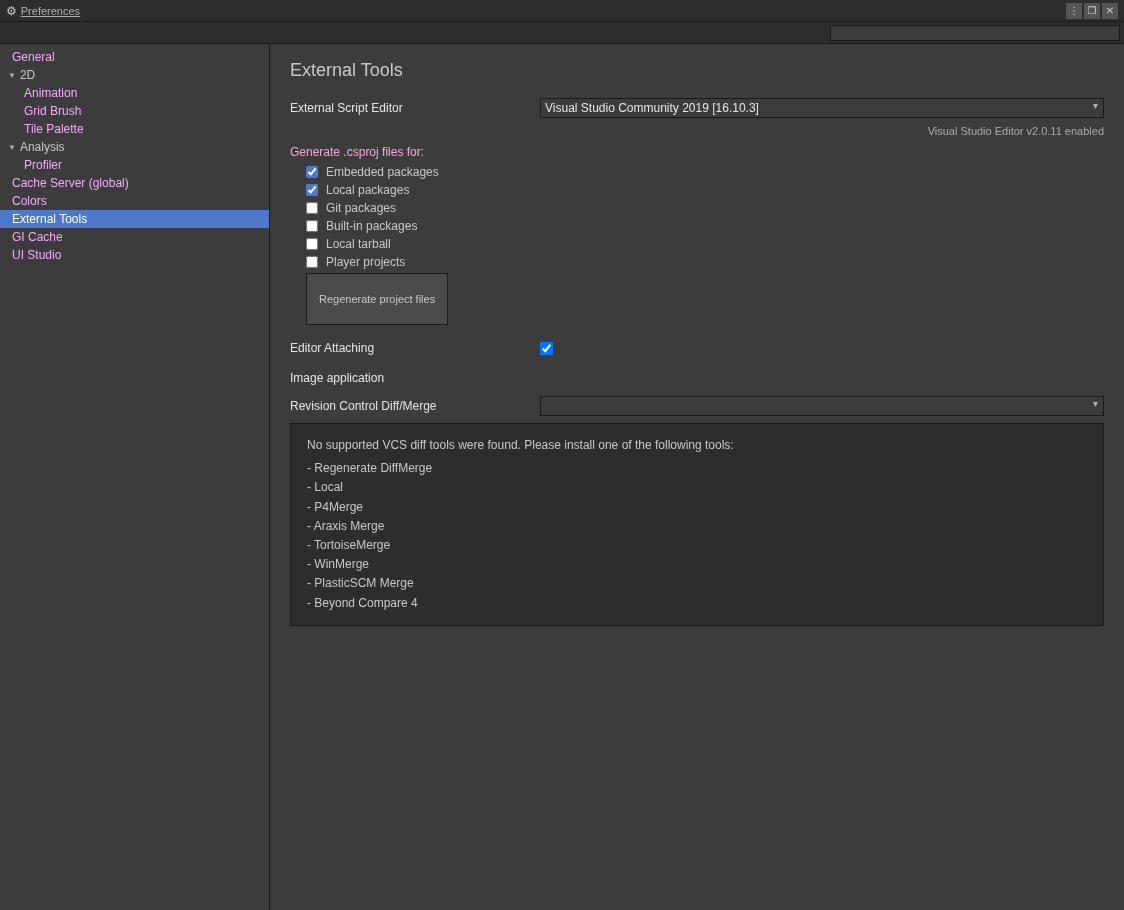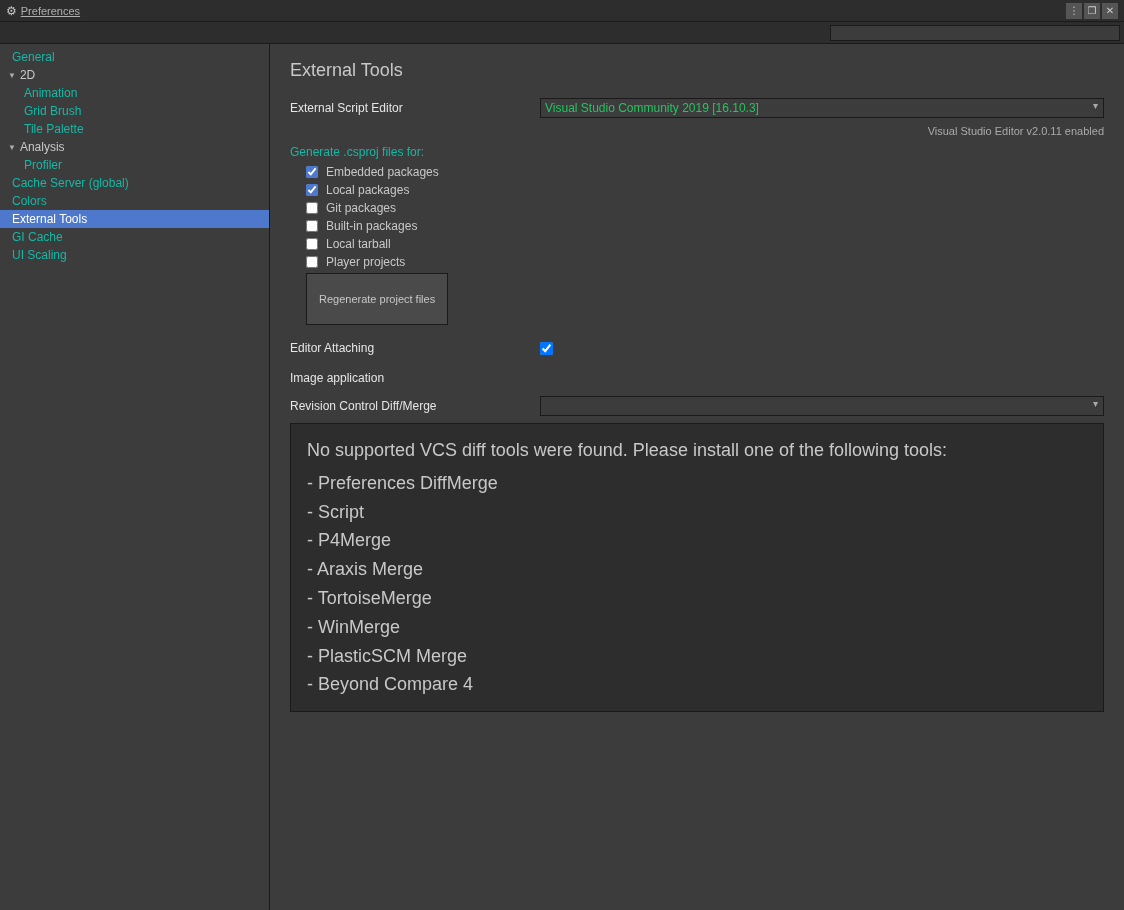--- a/index.html
+++ b/index.html
@@ -75,21 +75,21 @@
       background: #3c3c3c;
       border-right: 1px solid #1a1a1a;
       padding-top: 4px;
       flex-shrink: 0;
       overflow-y: auto;
     }
     .sidebar-item {
       padding: 2px 8px 2px 12px;
       cursor: pointer;
       font-size: 12px;
-      color: #14b8a6;
+      color: #f0abfc;
       white-space: nowrap;
     }
     .sidebar-item.active {
       background: #4d78cc;
       color: #fff;
     }
     .sidebar-item.indent1 {
       padding-left: 24px;
     }
     .sidebar-group-header {
@@ -127,28 +127,28 @@
       width: 250px;
       flex-shrink: 0;
       font-size: 12px;
       color: #e5e5e5;
     }
     .form-control {
       flex: 1;
     }
     .section-label {
       font-size: 12px;
-      color: #14b8a6;
+      color: #f9a8d4;
       margin-bottom: 6px;
       margin-top: 4px;
     }
     .dropdown-select {
       background: #3c3c3c;
       border: 1px solid #1a1a1a;
-      color: #22c55e;
+      color: #e5e5e5;
       font-size: 12px;
       height: 20px;
       width: 100%;
       padding: 0 4px;
       appearance: none;
       cursor: pointer;
       position: relative;
     }
     .dropdown-wrapper {
       position: relative;
@@ -194,21 +194,21 @@
       padding: 19px 12px;
       cursor: pointer;
       margin-left: 16px;
       margin-bottom: 8px;
     }
     .vcs-message-box {
       background: #2d2d2d;
       border: 1px solid #1a1a1a;
       padding: 12px 16px;
       margin-top: 6px;
-      font-size: 18px;
+      font-size: 12px;
       color: #c8c8c8;
       line-height: 1.6;
     }
     .vcs-message-box .intro-line {
       margin-bottom: 4px;
     }
     .editor-attaching-row {
       display: flex;
       align-items: center;
       margin-bottom: 8px;
@@ -253,21 +253,21 @@
       <div class="sidebar-item indent1">Tile Palette</div>
       <div class="sidebar-group-header">
         <span class="triangle">▼</span>
         <span>Analysis</span>
       </div>
       <div class="sidebar-item indent1">Profiler</div>
       <div class="sidebar-item">Cache Server (global)</div>
       <div class="sidebar-item">Colors</div>
       <div class="sidebar-item active">External Tools</div>
       <div class="sidebar-item">GI Cache</div>
-      <div class="sidebar-item">UI Scaling</div>
+      <div class="sidebar-item">UI Studio</div>
     </div>
 
   <div class="content">
     <div class="page-title">External Tools</div>
 
     <div class="form-row">
       <div class="form-label">External Script Editor</div>
       <div class="dropdown-wrapper form-control">
         <select class="dropdown-select">
           <option>Visual Studio Community 2019 [16.10.3]</option>
@@ -321,22 +321,22 @@
       <div class="dropdown-wrapper form-control">
         <select class="dropdown-select">
           <option value=""></option>
         </select>
       </div>
     </div>
 
     <div class="vcs-message-box">
       <div class="intro-line">No supported VCS diff tools were found. Please install one of the following tools:</div>
       <div id="vcs-tools-list">
-          <div>- Preferences DiffMerge</div>
-          <div>- Script</div>
+          <div>- Regenerate DiffMerge</div>
+          <div>- Local</div>
           <div>- P4Merge</div>
           <div>- Araxis Merge</div>
           <div>- TortoiseMerge</div>
           <div>- WinMerge</div>
           <div>- PlasticSCM Merge</div>
           <div>- Beyond Compare 4</div>
         </div>
     </div>
   </div>
 </div>

